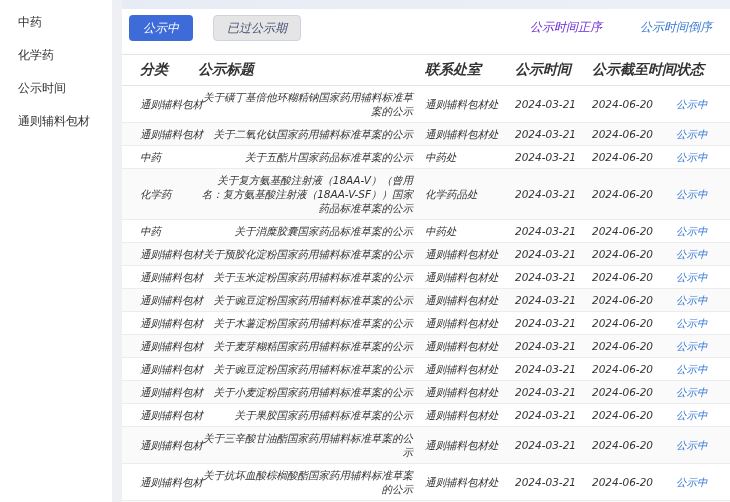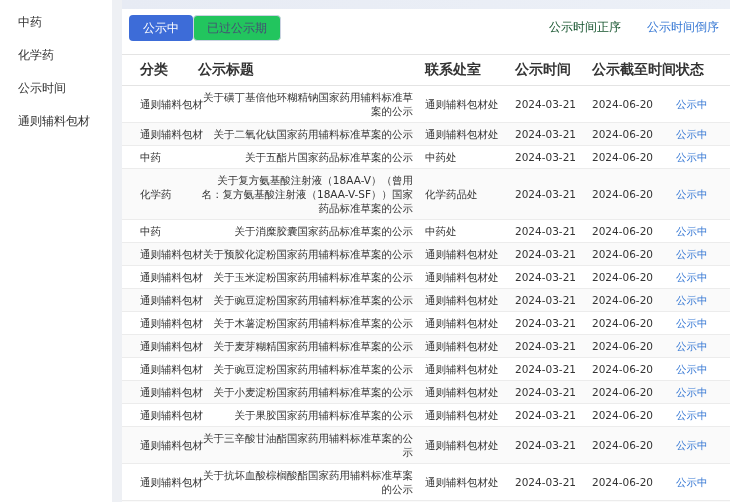--- a/index.html
+++ b/index.html
@@ -25,38 +25,39 @@
     background: #ffffff; padding-top: 6px;
   }
   .sidebar-item {
     height: 33px; line-height: 33px; padding-left: 18px;
     font-size: 12px; color: #333; cursor: pointer; white-space: nowrap;
   }
   
   .main {
     position: absolute; left: 122px; top: 9px; width: 608px; height: 493px;
     background: #ffffff;
+    font-style: italic;
   }
   .toolbar {
     display: flex; align-items: center; height: 37px;
     padding: 0 10px 0 7px;
   }
   .tab {
     display: inline-block; font-size: 12px; line-height: 1;
     padding: 6px 13px; border-radius: 4px; cursor: pointer;
     border: 1px solid transparent;
   }
   .tab.active { background: var(--accent); color: #ffffff; }
   .tab.inactive {
-    background: #22c55e; color: #454f74; border-color: #ccd3e2; margin-left: 0;
+    background: #e5e5e5; color: #454f74; border-color: #ccd3e2; margin-left: 20px;
   }
   .toolbar-spacer { flex: 1; }
   .sort-link { font-size: 12px; cursor: pointer; }
-  .sort-link.plain { color: #14532d; margin-right: 26px; }
-  .sort-link.active { color: var(--link); margin-right: 1px; }
+  .sort-link.plain { color: #6d28d9; margin-right: 38px; }
+  .sort-link.active { color: var(--link); margin-right: 8px; }
   
   .table { margin-top: 8px; }
   .t-row {
     display: grid;
     grid-template-columns: 58px 227px 90px 77px 84px 1fr;
     padding-left: 18px; padding-right: 10px;
     border-bottom: 1px solid #ececec;
     align-items: center;
   }
   .t-head {

